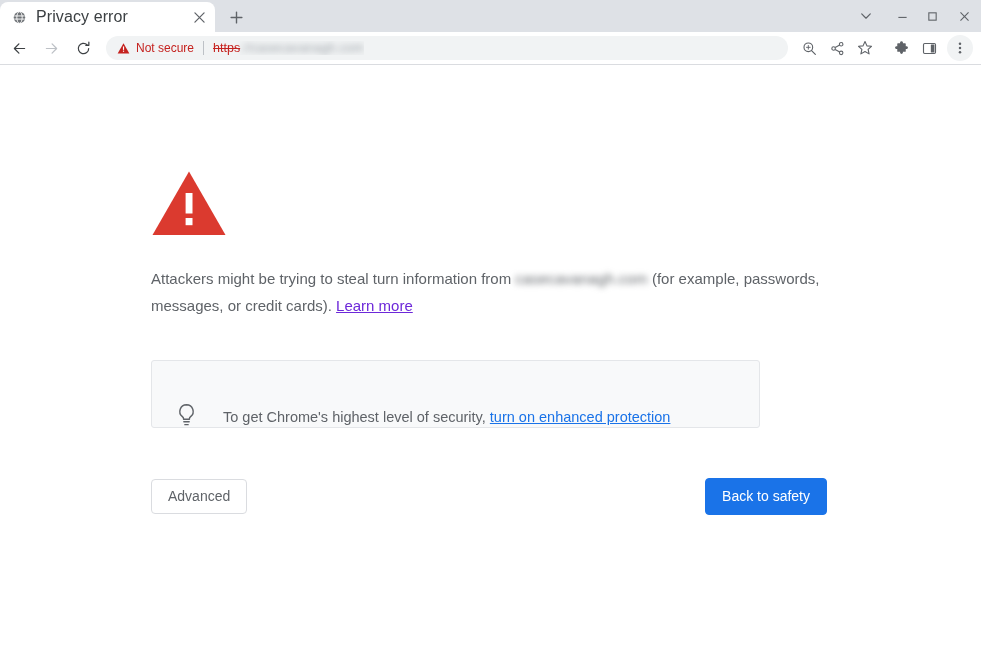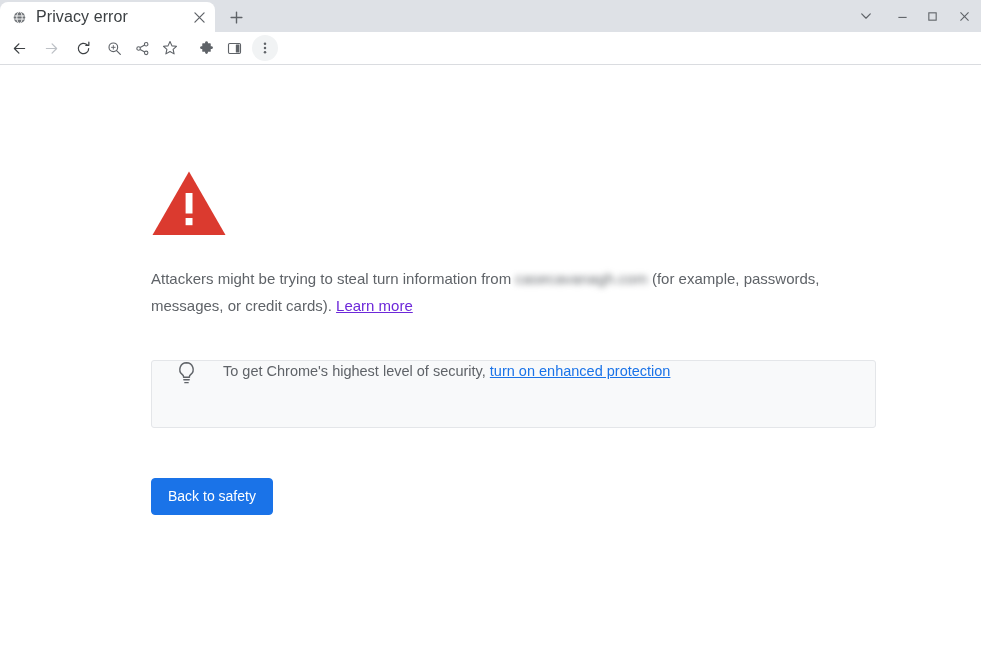--- a/index.html
+++ b/index.html
@@ -227,28 +227,28 @@
     text-decoration: underline;
   }
   .errorcode {
     font-size: 12px;
     color: #5f6368;
     margin-top: 20px;
     letter-spacing: 0.15px;
   }
   .enhanced-box {
     margin-top: 41px;
-    width: 725px;
+    width: 609px;
     min-height: 68px;
     box-sizing: border-box;
     background: #f8f9fa;
     border: 1px solid #e4e6e9;
     border-radius: 3px;
     display: flex;
-    align-items: flex-start;
+    align-items: flex-end;
     padding: 0 22px 0 23px;
   }
   .bulb {
     flex: 0 0 22px;
     display: flex;
     align-items: center;
     justify-content: center;
     margin-right: 26px;
   }
   .enhanced-text {
@@ -357,20 +357,37 @@
       </svg>
     </div>
 
     <div class="navbtn">
       <svg width="17" height="17" viewBox="0 0 20 20">
         <path d="M16.1 10 a6.1 6.1 0 1 1 -1.9 -4.4" stroke="#3c4043" stroke-width="1.45" fill="none" stroke-linecap="round"></path>
         <path d="M16.3 2.6 V6.2 H12.7" stroke="#3c4043" stroke-width="1.45" fill="none" stroke-linecap="round" stroke-linejoin="round"></path>
       </svg>
     </div>
 
+    <div class="omnibox">
+      <span class="notsecure-wrap">
+        <span style="display:flex;align-items:center;">
+          <svg width="13" height="13" viewBox="0 0 16 16">
+            <path d="M8 1.5 L15.2 14.2 H0.8 Z" fill="#c5221f"></path>
+            <rect x="7.3" y="5.4" width="1.45" height="4.3" fill="#ffffff"></rect>
+            <rect x="7.3" y="10.6" width="1.45" height="1.45" fill="#ffffff"></rect>
+          </svg>
+        </span>
+        <span class="notsecure-text">Not secure</span>
+      </span>
+      <span class="omni-sep"></span>
+      <span class="url-wrap">
+        <span class="url-scheme">https</span>
+          <span class="url-rest">://casecavanagh.com</span>
+      </span>
+    </div>
 
     <div class="tbicon">
       <svg width="15" height="15" viewBox="0 0 18 18">
         <circle cx="7.6" cy="7.6" r="5.2" stroke="#5f6368" stroke-width="1.35" fill="none"></circle>
         <path d="M11.5 11.5 L16 16" stroke="#5f6368" stroke-width="1.45" stroke-linecap="round"></path>
         <path d="M5.4 7.6 H9.8 M7.6 5.4 V9.8" stroke="#5f6368" stroke-width="1.1" stroke-linecap="round"></path>
       </svg>
     </div>
 
     <div class="tbicon">
@@ -430,19 +447,20 @@
           <svg width="21" height="24" viewBox="0 0 22 25">
             <path d="M11 1.7 a7 7 0 0 1 4.3 12.5 c-0.8 0.65 -1.25 1.3 -1.25 2.1 v0.6 h-6.1 v-0.6 c0 -0.8 -0.45 -1.45 -1.25 -2.1 A7 7 0 0 1 11 1.7 Z" stroke="#5f6368" stroke-width="1.5" fill="none" stroke-linejoin="round"></path>
             <path d="M8.2 19.6 h5.6" stroke="#5f6368" stroke-width="1.5" stroke-linecap="round"></path>
             <path d="M9.3 22.6 h3.4" stroke="#5f6368" stroke-width="1.5" stroke-linecap="round"></path>
           </svg>
         </span>
         <div class="enhanced-text"><span>To get Chrome's highest level of security, </span><a class="enhanced-link" href="#">turn on enhanced protection</a></div>
       </div>
 
       <div class="buttons">
+        <button class="btn-advanced">Advanced</button>
         <button class="btn-safety">Back to safety</button>
       </div>
 
     </div>
   </div>
 
 </div>
 
 </body></html>

